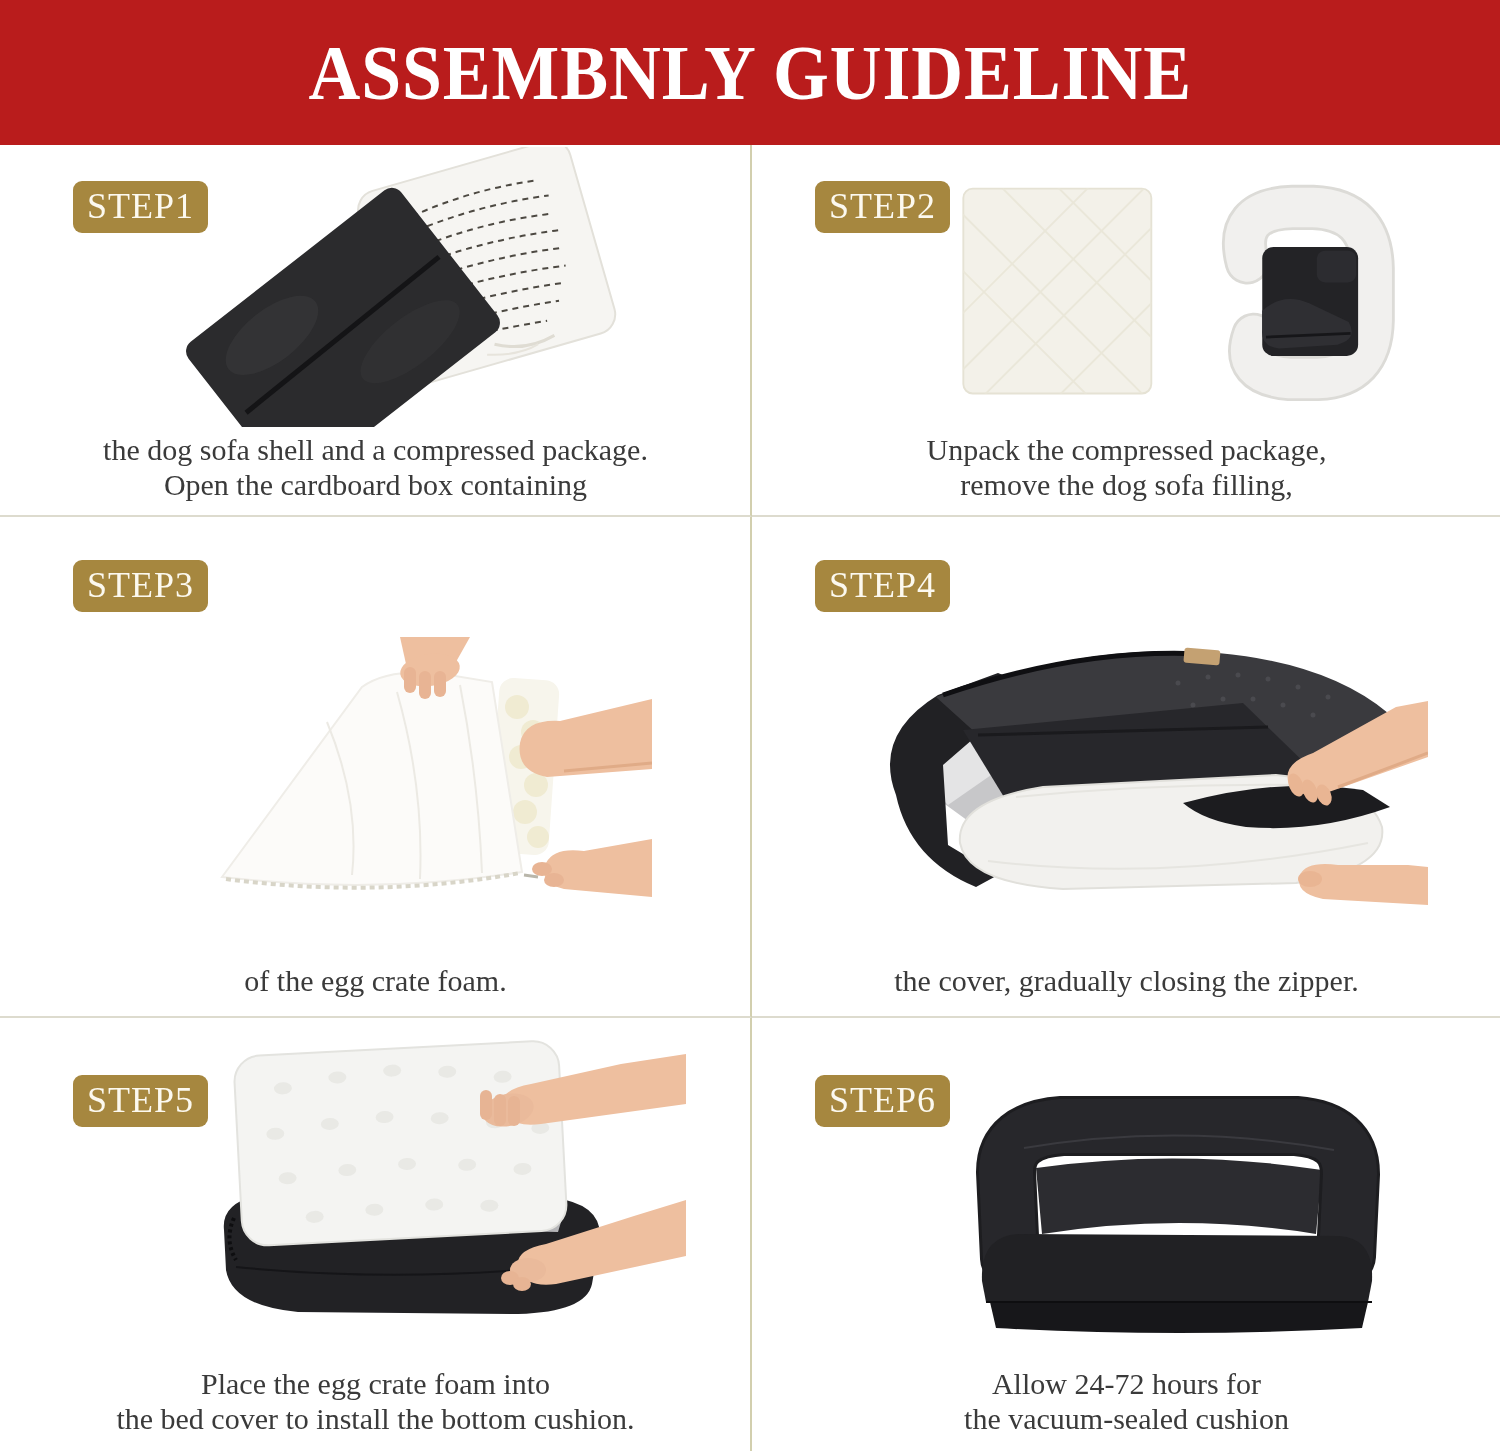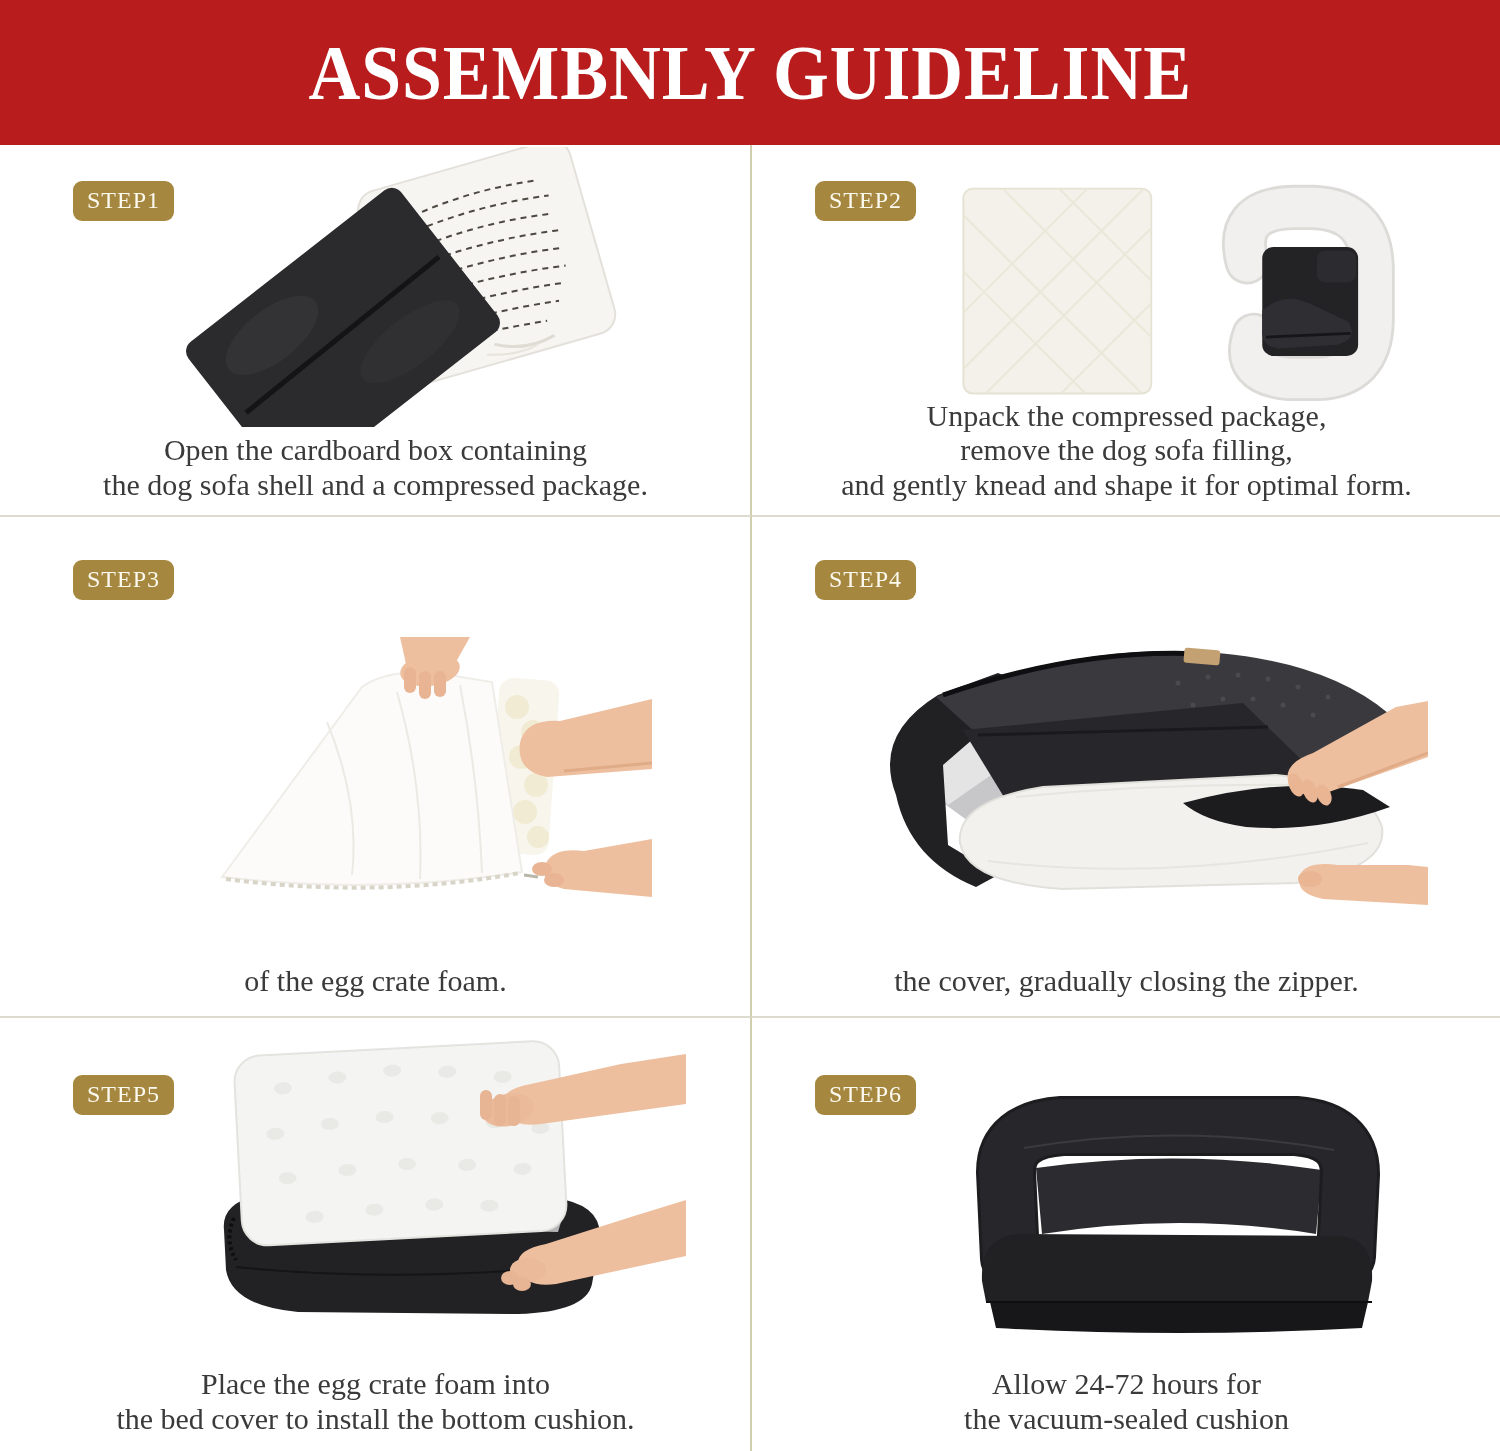--- a/index.html
+++ b/index.html
@@ -27,21 +27,21 @@
     grid-template-rows:372px 501px 433px;
   }
   .cell{position:relative;box-sizing:border-box;background:#fff;}
   .col1{border-right:2px solid #d2cfae;}
   .rowline{border-bottom:2px solid #dddbce;}
 
   
   .badge{
     position:absolute;display:inline-block;
     background:#a6873f;color:#fcf9ef;
-    font-size:24px;line-height:1;padding:7px 14px 9px;
+    font-size:36px;line-height:1;padding:7px 14px 9px;
     border-radius:9px;letter-spacing:1px;
   }
   .row1 .badge{top:36px;} .row2 .badge{top:43px;} .row3 .badge{top:57px;}
   .col1 .badge{left:73px;} .col2 .badge{left:63px;}
 
   
   .fig{position:absolute;}
   .fig svg{display:block;}
   .fig1{left:178px;top:2px;}
   .fig2{left:185px;top:22px;}
@@ -94,22 +94,22 @@
 
           <g transform="rotate(-38 165 190)">
             <rect x="30" y="100" width="270" height="180" rx="12" fill="#2b2b2d"></rect>
             <line x1="42" y1="190" x2="290" y2="186" stroke="#141416" stroke-width="5"></line>
             <ellipse cx="110" cy="145" rx="55" ry="26" fill="#3a3a3d" opacity="0.55"></ellipse>
             <ellipse cx="215" cy="235" rx="60" ry="24" fill="#353538" opacity="0.5"></ellipse>
           </g>
         </svg>
       </div>
       <div class="caption">
+        <div>the dog sofa shell and a compressed package.</div>
         <div>Open the cardboard box containing</div>
-        <div>the dog sofa shell and a compressed package.</div>
       </div>
     </section>
 
     <section class="cell col2 row1 rowline">
       <span class="badge">STEP2</span>
       <div class="fig fig2">
         <svg width="470" height="250" viewBox="0 0 500 260">
 
           <g>
             <defs>
@@ -139,21 +139,20 @@
             <rect x="346" y="82" width="102" height="116" rx="12" fill="#232326"></rect>
             <path d="M 346 150 q 22 -20 50 -8 l 42 20 q 10 18 -12 24 l -62 4 q -20 -2 -18 -20 z" fill="#2f2f33"></path>
             <rect x="404" y="86" width="42" height="34" rx="9" fill="#2c2c30"></rect>
             <path d="M 350 178 l 90 -4" stroke="#161619" stroke-width="3"></path>
           </g>
         </svg>
       </div>
       <div class="caption">
         <div>Unpack the compressed package,</div>
         <div>remove the dog sofa filling,</div>
-        <div>and gently knead and shape it for optimal form.</div>
       </div>
     </section>
 
     <section class="cell col1 row2 rowline">
       <span class="badge">STEP3</span>
       <div class="fig fig3">
         <svg width="440" height="265" viewBox="0 0 440 265">
 
           <g>
             <rect x="282" y="42" width="60" height="175" rx="14" fill="#f7f5ec" transform="rotate(4 312 130)"></rect>

